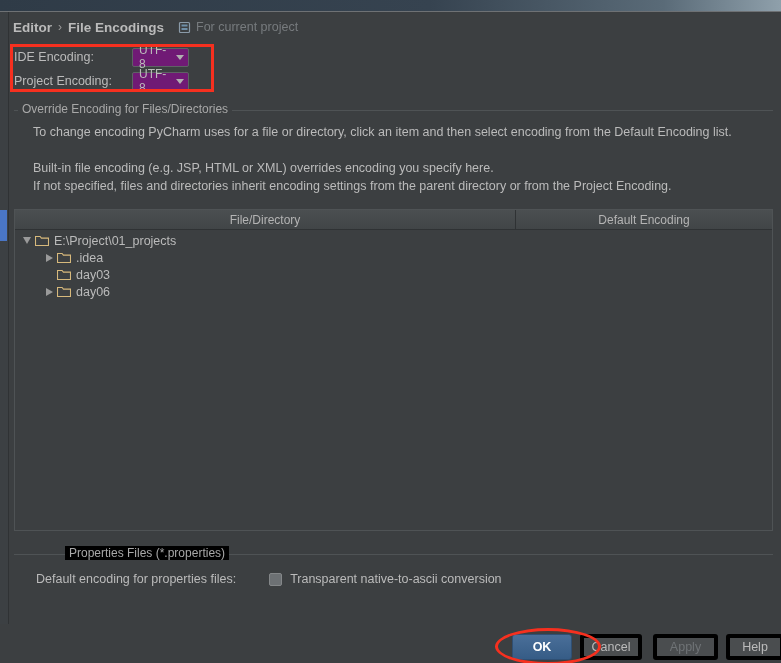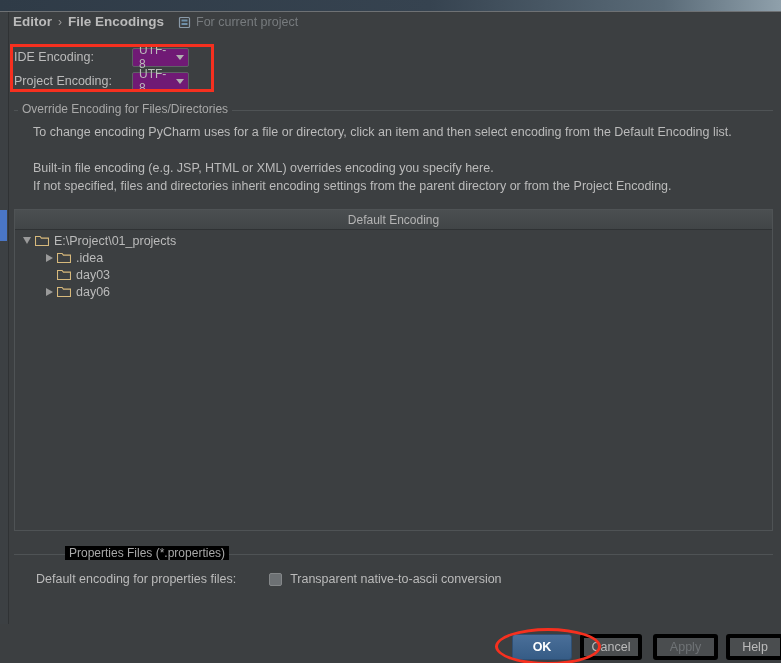--- a/index.html
+++ b/index.html
@@ -55,23 +55,23 @@
   .content {
     position: absolute;
     left: 9px; top: 12px;
     width: 772px; height: 612px;
     background: #3c3f41;
   }
 
   
   .breadcrumb {
     position: absolute;
-    left: 13px; top: 14px;
-    display: flex;
-    align-items: flex-end;
+    left: 13px; top: 20px;
+    display: flex;
+    align-items: flex-start;
     white-space: nowrap;
   }
   .bc-part {
     font-size: 13.5px;
     font-weight: bold;
     color: #bbbbbb;
   }
   .bc-sep {
     font-size: 12px;
     color: #9a9a9a;
@@ -367,20 +367,21 @@
 
 <div class="group-line"></div>
 <div class="group-title">Override Encoding for Files/Directories</div>
 
 <div class="desc d1">To change encoding PyCharm uses for a file or directory, click an item and then select encoding from the Default Encoding list.</div>
 <div class="desc d2">Built-in file encoding (e.g. JSP, HTML or XML) overrides encoding you specify here.</div>
 <div class="desc d3">If not specified, files and directories inherit encoding settings from the parent directory or from the Project Encoding.</div>
 
 <div class="table-wrap">
   <div class="table-head">
+    <div class="th c1">File/Directory</div>
     <div class="th c2">Default Encoding</div>
   </div>
   <div class="tree">
 
     <div class="tree-row lvl0">
       <span class="tw-toggle">
           <span class="tri-down"></span>
         </span>
       <svg class="folder-ico" width="14" height="12" viewBox="0 0 14 12">
         <path d="M0.5 1.5h4.6l1.3 1.6H13.5v7.4H0.5z" fill="none" stroke="#d7b97c" stroke-width="1.1"></path>

